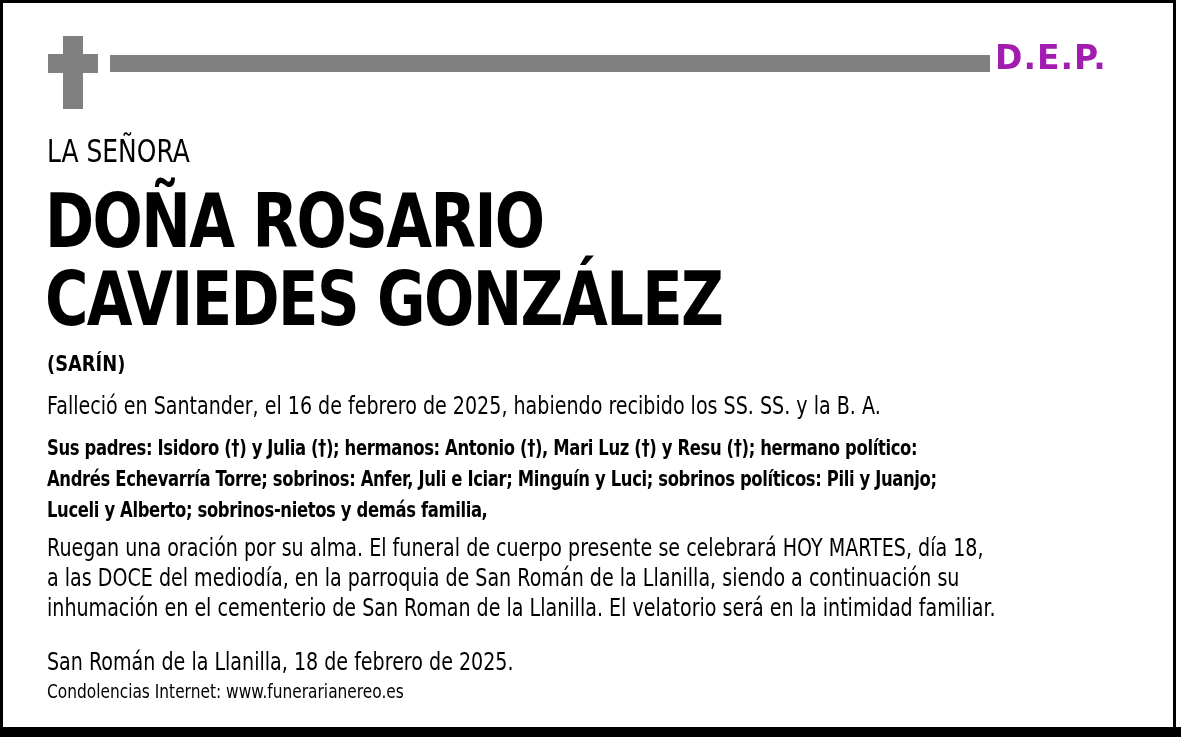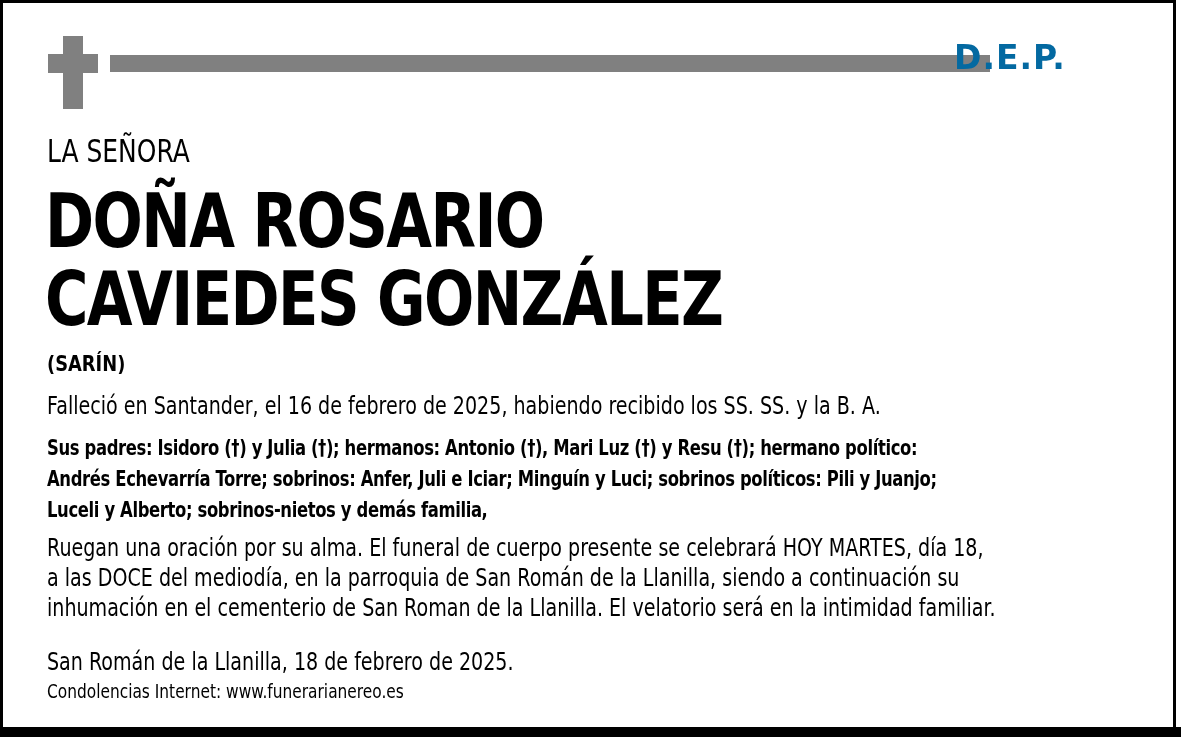--- a/index.html
+++ b/index.html
@@ -10,21 +10,21 @@
     .frame {
       position: absolute; left: 0; top: 0; width: 1176px; height: 727px;
       border-top: 3px solid #000; border-left: 3px solid #000; border-right: 3px solid #000;
       box-sizing: border-box;
     }
     .bottom-band { position: absolute; left: 0; top: 727px; width: 1181px; height: 10px; background: #000; }
     .cross-v { position: absolute; left: 63px; top: 36px; width: 20px; height: 73px; background: #808080; }
     .cross-h { position: absolute; left: 48px; top: 54px; width: 50px; height: 19px; background: #808080; }
     .rule { position: absolute; left: 110px; top: 55px; width: 880px; height: 17px; background: #808080; }
     .dep {
-      position: absolute; left: 954px; top: 38px; font-size: 33px; font-weight: bold; color: #0369a1;
+      position: absolute; left: 995px; top: 38px; font-size: 33px; font-weight: bold; color: #a21caf;
       letter-spacing: 1px; font-family: "DejaVu Sans", sans-serif;
     }
     .senora { position: absolute; left: 47px; top: 132px; font-size: 32px; font-family: "DejaVu Sans", sans-serif; transform: scaleX(0.78); transform-origin: left; }
     .name {
       position: absolute; left: 45px; font-size: 74px; font-weight: bold; letter-spacing: -2px;
       font-family: "DejaVu Sans", sans-serif; transform: scaleX(0.8); transform-origin: left; line-height: 1;
     }
     .name1 { top: 184px; }
     .name2 { top: 262px; }
     .alias { position: absolute; left: 47px; top: 352px; font-size: 21px; font-weight: bold; font-family: "DejaVu Sans", sans-serif; transform: scaleX(0.85); transform-origin: left; }

